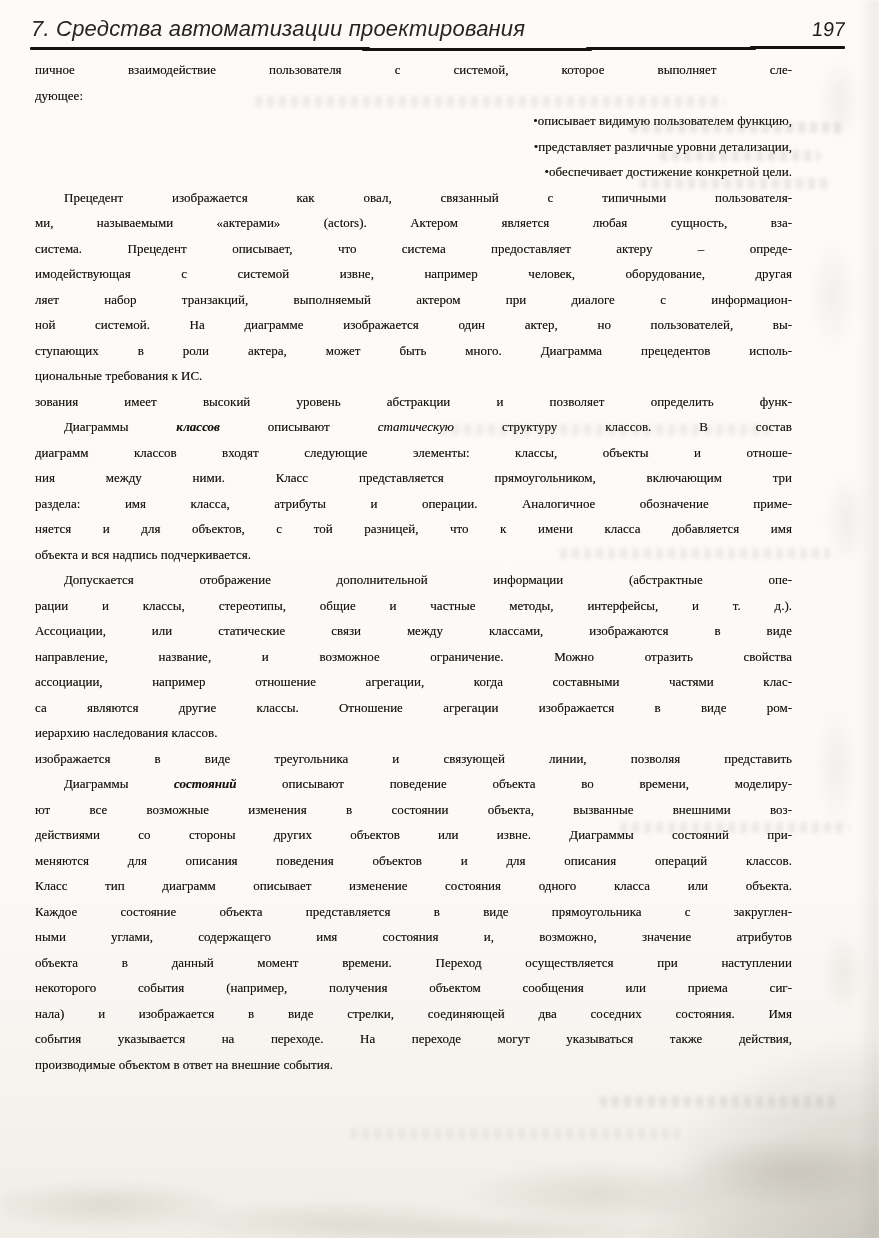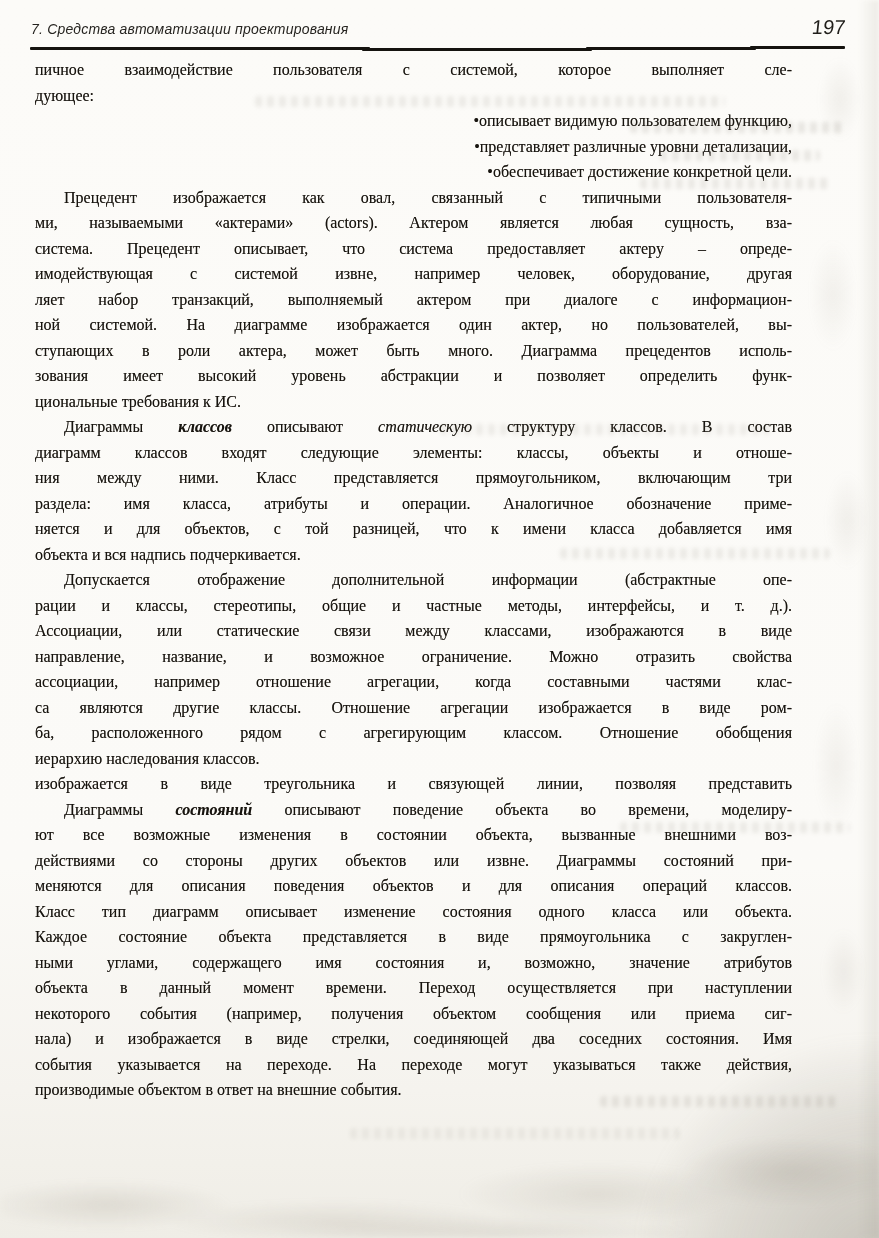--- a/index.html
+++ b/index.html
@@ -48,32 +48,32 @@
     position:absolute;height:11px;border-radius:4px;
     background:repeating-linear-gradient(90deg, rgba(120,113,100,.55) 0 7px, transparent 7px 12px);
     filter:blur(2.2px);opacity:.22;
   }
   
   .header{
     position:absolute;top:16px;left:31px;width:814px;
     display:flex;justify-content:space-between;align-items:baseline;
     font-family:"Liberation Sans", sans-serif;
   }
-  .chapter{font-style:italic;font-size:14px;color:#262420;letter-spacing:.2px;}
+  .chapter{font-style:italic;font-size:22px;color:#262420;letter-spacing:.2px;}
   .pagenum{font-size:20px;color:#201e1a;transform:skewX(-6deg);}
   .rule{position:absolute;top:46px;left:30px;width:815px;height:4px;}
   .rule i{position:absolute;display:block;background:#15130f;height:3px;border-radius:1px;}
   .rule .s1{left:0;width:340px;top:1px;}
   .rule .s2{left:332px;width:230px;top:2px;height:2.5px;}
   .rule .s3{left:556px;width:170px;top:1px;}
   .rule .s4{left:720px;width:95px;top:0;}
   
   .body-text{
     position:absolute;top:57px;left:35px;width:757px;
-    font-size:16px;line-height:25.5px;color:#17140f;
+    font-size:13px;line-height:25.5px;color:#17140f;
     text-shadow:0 0 .5px rgba(45,38,30,.55);
   }
   .line{text-align:justify;white-space:nowrap;}
   .line.j{white-space:normal;text-align:justify;text-align-last:justify;}
   .line.last{white-space:normal;text-align:left;text-align-last:left;}
   .line.ind{padding-left:29px;}
   .line .bi{font-weight:bold;font-style:italic;}
   .line .i{font-style:italic;}
   .bullet-item{padding-left:34px;text-align:right;white-space:nowrap;}
   .bullet-mark{display:inline-block;width:15px;color:#17140f;}
@@ -105,39 +105,38 @@
         <div class="line bullet-item"><span class="bullet-mark">•</span><span>обеспечивает достижение конкретной цели.</span></div>
       </div>
       <div>
         <div class="line j ind"><span>Прецедент изображается как овал, связанный с типичными пользователя-</span></div>
         <div class="line j"><span>ми, называемыми «актерами» (actors). Актером является любая сущность, вза-</span></div>
         <div class="line j"><span>система. Прецедент описывает, что система предоставляет актеру – опреде-</span></div>
         <div class="line j"><span>имодействующая с системой извне, например человек, оборудование, другая</span></div>
         <div class="line j"><span>ляет набор транзакций, выполняемый актером при диалоге с информацион-</span></div>
         <div class="line j"><span>ной системой. На диаграмме изображается один актер, но пользователей, вы-</span></div>
         <div class="line j"><span>ступающих в роли актера, может быть много. Диаграмма прецедентов исполь-</span></div>
+        <div class="line last"><span>циональные требования к ИС.</span></div>
         <div class="line j"><span>зования имеет высокий уровень абстракции и позволяет определить функ-</span></div>
-        <div class="line last"><span>циональные требования к ИС.</span></div>
       </div>
       <div>
         <div class="line j ind"><span>Диаграммы </span><span class="bi">классов</span><span> описывают </span><span class="i">статическую</span><span> структуру классов. В состав</span></div>
         <div class="line j"><span>диаграмм классов входят следующие элементы: классы, объекты и отноше-</span></div>
         <div class="line j"><span>ния между ними. Класс представляется прямоугольником, включающим три</span></div>
         <div class="line j"><span>раздела: имя класса, атрибуты и операции. Аналогичное обозначение приме-</span></div>
         <div class="line j"><span>няется и для объектов, с той разницей, что к имени класса добавляется имя</span></div>
         <div class="line last"><span>объекта и вся надпись подчеркивается.</span></div>
       </div>
       <div>
         <div class="line j ind"><span>Допускается отображение дополнительной информации (абстрактные опе-</span></div>
         <div class="line j"><span>рации и классы, стереотипы, общие и частные методы, интерфейсы, и т. д.).</span></div>
         <div class="line j"><span>Ассоциации, или статические связи между классами, изображаются в виде</span></div>
         <div class="line j"><span>направление, название, и возможное ограничение. Можно отразить свойства</span></div>
         <div class="line j"><span>ассоциации, например отношение агрегации, когда составными частями клас-</span></div>
         <div class="line j"><span>са являются другие классы. Отношение агрегации изображается в виде ром-</span></div>
-        <div class="line j"><span>ба, расположенного рядом с агрегирующим классом. Отношение обобщения</span></div>
         <div class="line last"><span>иерархию наследования классов.</span></div>
         <div class="line j"><span>изображается в виде треугольника и связующей линии, позволяя представить</span></div>
       </div>
       <div>
         <div class="line j ind"><span>Диаграммы </span><span class="bi">состояний</span><span> описывают поведение объекта во времени, моделиру-</span></div>
         <div class="line j"><span>ют все возможные изменения в состоянии объекта, вызванные внешними воз-</span></div>
         <div class="line j"><span>действиями со стороны других объектов или извне. Диаграммы состояний при-</span></div>
         <div class="line j"><span>меняются для описания поведения объектов и для описания операций классов.</span></div>
         <div class="line j"><span>Класс тип диаграмм описывает изменение состояния одного класса или объекта.</span></div>
         <div class="line j"><span>Каждое состояние объекта представляется в виде прямоугольника с закруглен-</span></div>

